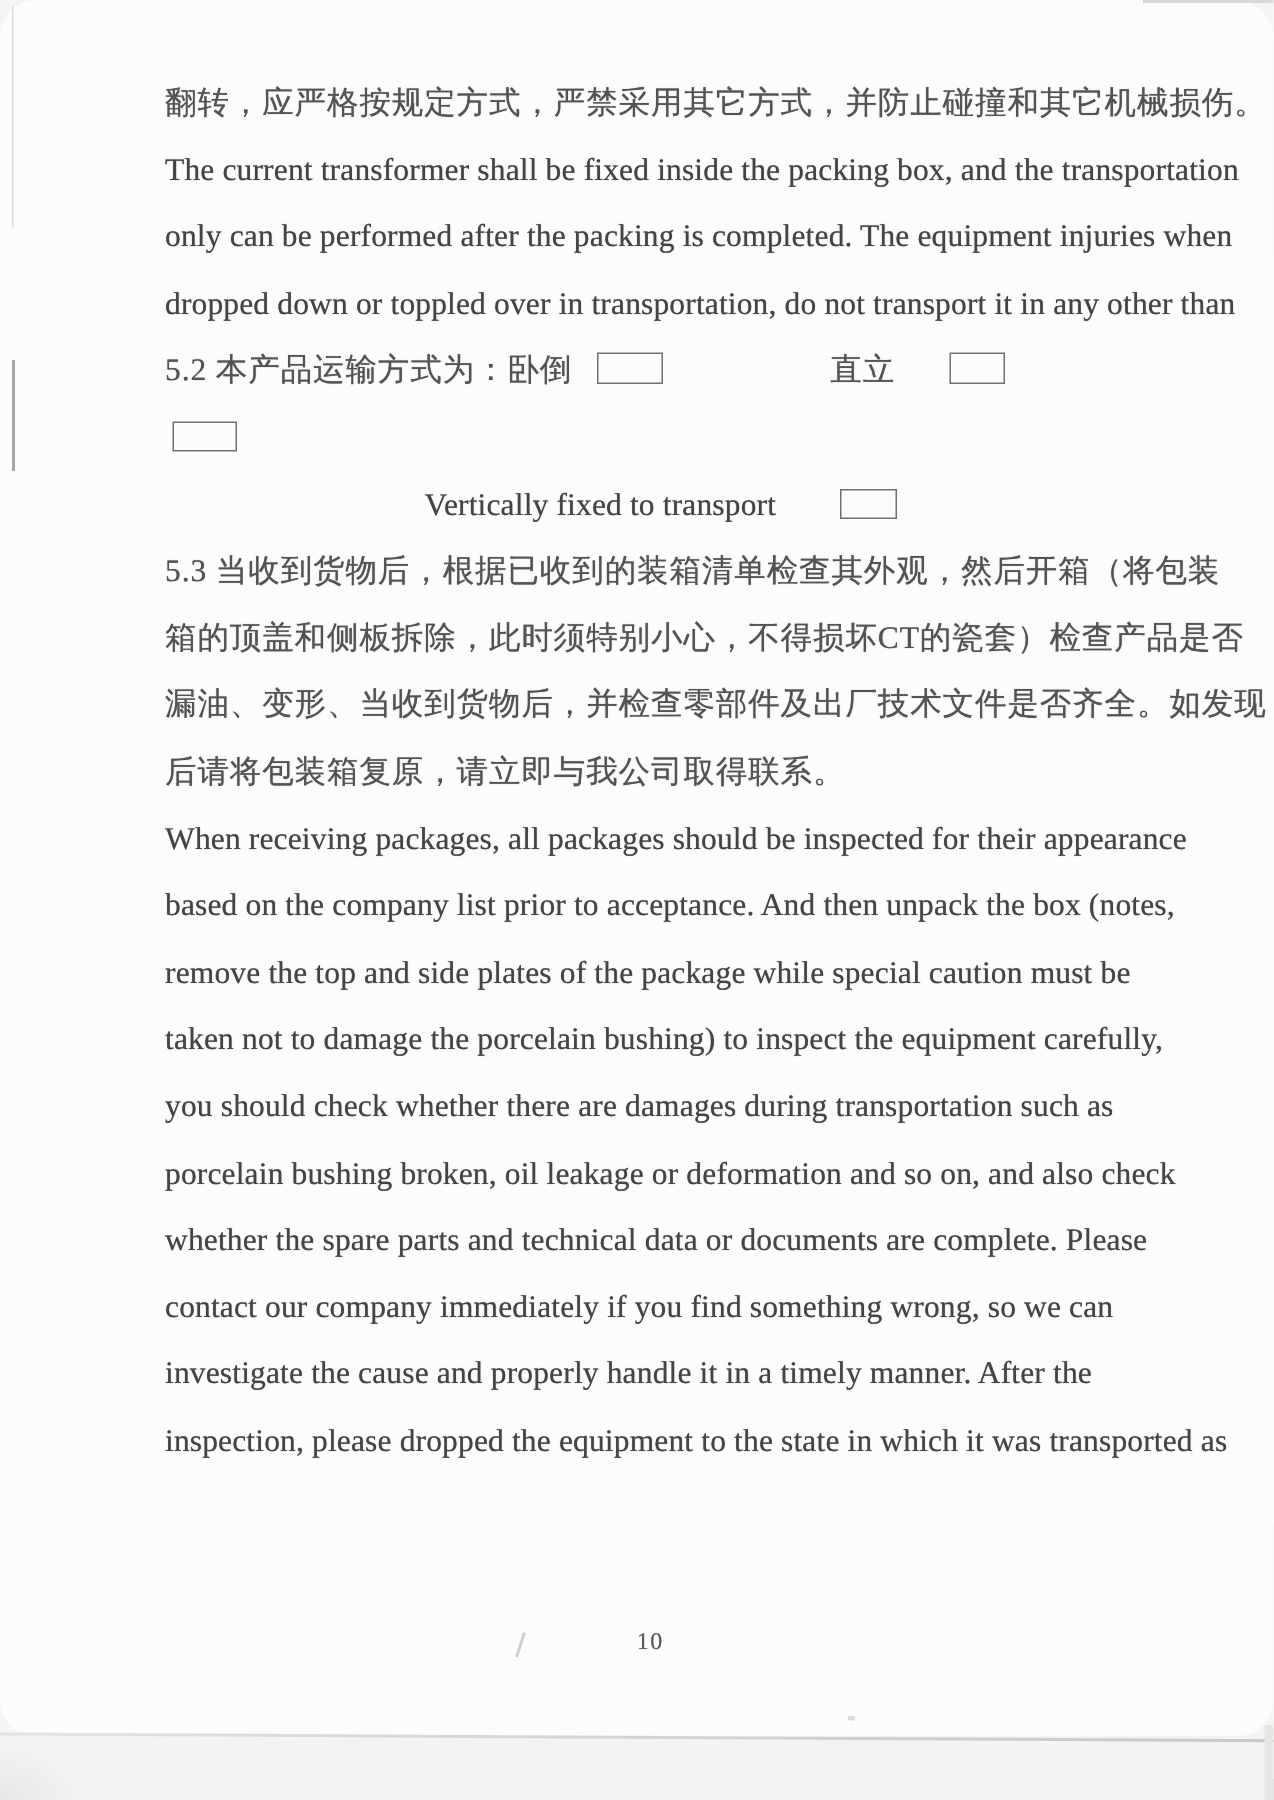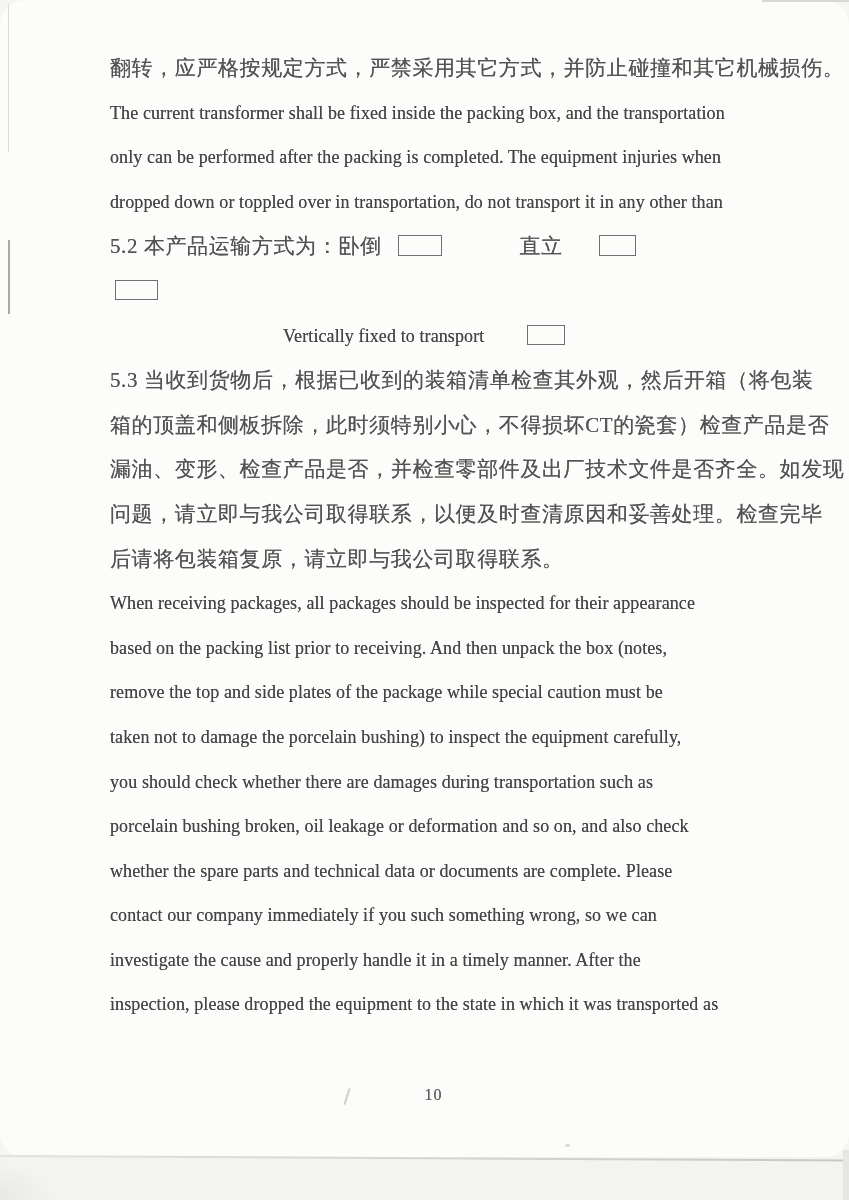--- a/index.html
+++ b/index.html
@@ -89,21 +89,21 @@
     position: absolute;
     left: 110px;
     top: 46px;
     width: 680px;
     color: #454545;
   }
   .line {
     height: 44.6px;
     line-height: 44.6px;
     white-space: nowrap;
-    font-size: 18px;
+    font-size: 21px;
     letter-spacing: 0.1px;
     text-shadow: 0 0 0.6px rgba(70,70,70,0.75);
   }
   .cn {
     color: #535353;
     font-size: 21px;
     letter-spacing: 0.6px;
   }
   .en {
     color: #444444;
@@ -112,21 +112,21 @@
   .checkbox {
     display: inline-block;
     border: 1.5px solid #707070;
     background: transparent;
     vertical-align: -3px;
   }
   .cb-lying   { width: 42px; height: 19px; margin-left: 16px; }
   .cb-upright { width: 35px; height: 19px; margin-left: 36px; }
   .cb-horiz   { width: 41px; height: 18px; margin-left: 5px; }
   .cb-vert    { width: 36px; height: 18px; margin-left: 43px; }
-  .upright-label { margin-left: 78px; }
+  .upright-label { margin-left: 112px; }
   .page-number {
     position: absolute;
     left: 9px; top: 1086px;
     width: 849px;
     text-align: center;
     font-size: 16px;
     letter-spacing: 1px;
     color: #5d5d5d;
     text-shadow: 0 0 0.5px rgba(90,90,90,0.7);
   }
@@ -152,32 +152,31 @@
       <div class="line en">
         <span class="checkbox cb-horiz"></span>
       </div>
 
       <div class="line en indent-vertical">
         <span>Vertically fixed to transport</span><span class="checkbox cb-vert"></span>
       </div>
 
       <div class="line cn">5.3 当收到货物后，根据已收到的装箱清单检查其外观，然后开箱（将包装</div>
       <div class="line cn">箱的顶盖和侧板拆除，此时须特别小心，不得损坏CT的瓷套）检查产品是否</div>
-      <div class="line cn">漏油、变形、检查产品是否，并检查零部件及出厂技术文件是否齐全。如发现</div>
-      <div class="line cn">问题，请立即与我公司取得联系，以便及时查清原因和妥善处理。检查完毕</div>
+      <div class="line cn">漏油、变形、当收到货物后，并检查零部件及出厂技术文件是否齐全。如发现</div>
       <div class="line cn">后请将包装箱复原，请立即与我公司取得联系。</div>
 
       <div class="line en">When receiving packages, all packages should be inspected for their appearance</div>
-      <div class="line en">based on the packing list prior to receiving. And then unpack the box (notes,</div>
+      <div class="line en">based on the company list prior to acceptance. And then unpack the box (notes,</div>
       <div class="line en">remove the top and side plates of the package while special caution must be</div>
       <div class="line en">taken not to damage the porcelain bushing) to inspect the equipment carefully,</div>
       <div class="line en">you should check whether there are damages during transportation such as</div>
       <div class="line en">porcelain bushing broken, oil leakage or deformation and so on, and also check</div>
       <div class="line en">whether the spare parts and technical data or documents are complete. Please</div>
-      <div class="line en">contact our company immediately if you such something wrong, so we can</div>
+      <div class="line en">contact our company immediately if you find something wrong, so we can</div>
       <div class="line en">investigate the cause and properly handle it in a timely manner. After the</div>
       <div class="line en">inspection, please dropped the equipment to the state in which it was transported as</div>
     </div>
 
     <div class="page-number">10</div>
 
     <div class="top-right-edge"></div>
     <div class="artifact-vline-light"></div>
     <div class="artifact-vline-dark"></div>
     <div class="artifact-slash"></div>

